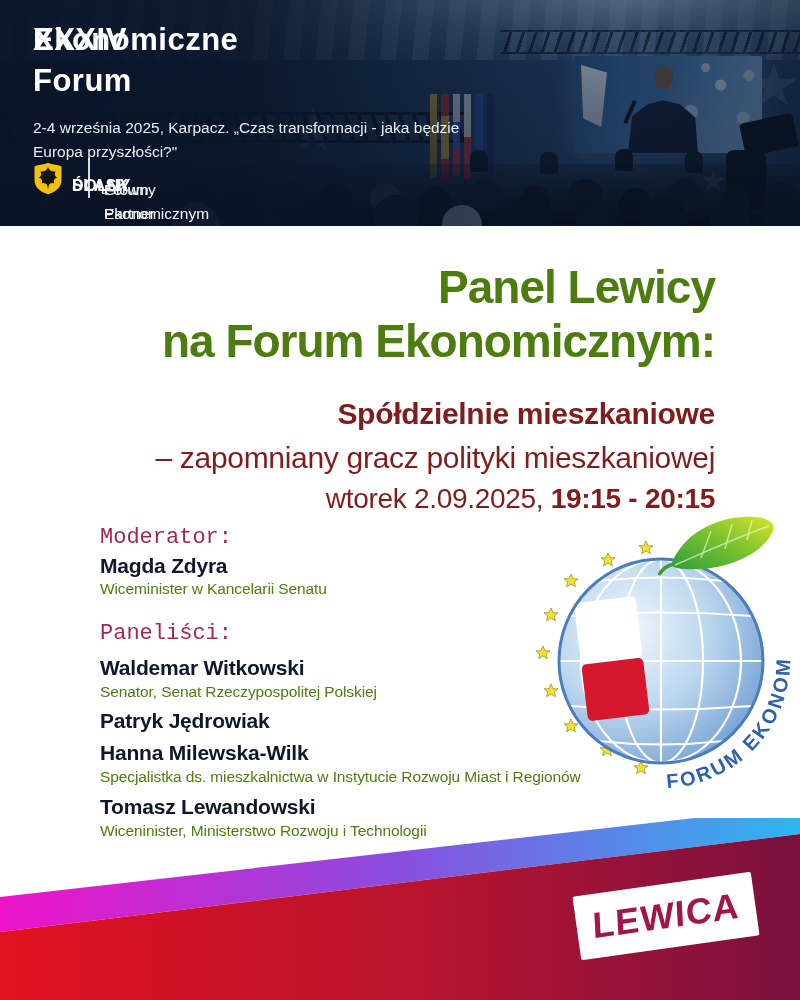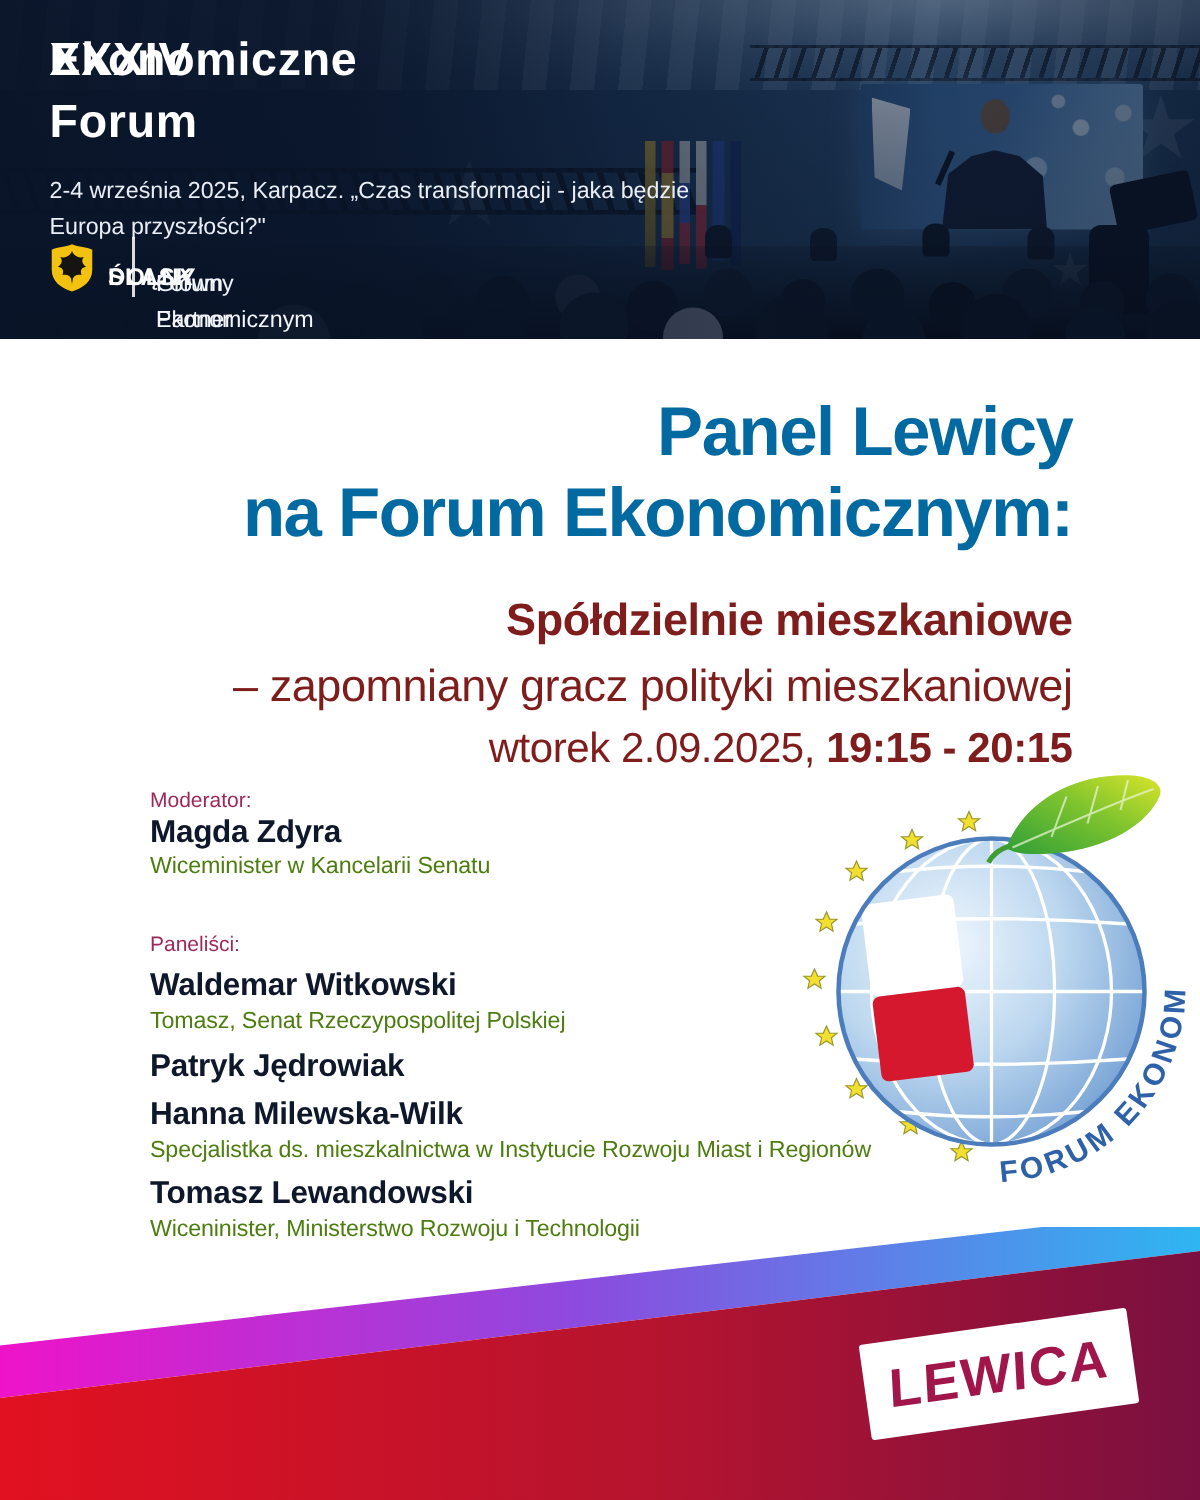--- a/index.html
+++ b/index.html
@@ -72,31 +72,31 @@
   .banner-content{position:absolute;left:33px;top:0;width:740px;height:226px;z-index:5;color:#fff;}
   .banner-title{position:absolute;left:0;top:20px;font-size:31px;font-weight:bold;line-height:1.32;letter-spacing:.5px;}
   .banner-tagline{position:absolute;left:0;top:100px;width:470px;font-size:15.5px;line-height:1.58;color:#e9eef6;}
   .partner-row{position:absolute;left:0;top:158px;display:flex;align-items:center;}
   .crest{width:30px;height:33px;margin-right:9px;position:static;}
   .region{display:flex;flex-direction:column;font-weight:bold;font-size:16px;line-height:1.02;letter-spacing:.6px;position:static;}
   .vline{width:2px;height:40px;background:rgba(255,255,255,.85);margin:0 14px 0 16px;position:static;}
   .partner-label{display:flex;flex-direction:column;font-size:15.5px;line-height:1.55;color:#f2f5fa;position:static;}
 
   
-  .headline{position:absolute;left:0;right:85px;top:260px;text-align:right;color:#0369a1;
+  .headline{position:absolute;left:0;right:85px;top:260px;text-align:right;color:#4d7c0f;
     font-weight:bold;font-size:46px;line-height:1.18;letter-spacing:-1px;}
   .subtitle{position:absolute;left:0;right:85px;top:392px;text-align:right;color:#7f1d1d;
     font-size:30px;line-height:1.45;letter-spacing:-.3px;}
   .subtitle .b{font-weight:bold;}
   .subtitle .dateline{font-size:28px;}
   .subtitle .dateline .time{font-weight:bold;}
 
   .people{color:#a02355;}
   .moderator-block{position:absolute;left:100px;top:524px;}
-  .people .label{font-size:14px;line-height:1.3;color:#9e2858;}
+  .people .label{font-size:22px;line-height:1.3;color:#9e2858;font-family:Liberation Mono, monospace;}
   .people .name{font-size:21px;font-weight:bold;line-height:1.25;color:#0f172a;letter-spacing:-.2px;}
   .people .role{font-size:15.5px;line-height:1.3;color:#4d7c0f;letter-spacing:-.1px;}
   .panelists-block{position:absolute;left:100px;top:620px;}
   .panelist{margin-top:6px;}
   .panelist .role{margin-top:1px;}
 
   .globe{position:absolute;left:533px;top:503px;width:268px;height:300px;}
 
   
   .footer-svg{position:absolute;left:0;top:818px;width:800px;height:182px;}
@@ -177,21 +177,21 @@
   <div class="people moderator-block">
     <div class="label">Moderator:</div>
     <div class="name">Magda Zdyra</div>
     <div class="role">Wiceminister w Kancelarii Senatu</div>
   </div>
 
   <div class="people panelists-block">
     <div class="label">Paneliści:</div>
     <div class="panelist">
       <div class="name">Waldemar Witkowski</div>
-      <div class="role">Tomasz, Senat Rzeczypospolitej Polskiej</div>
+      <div class="role">Senator, Senat Rzeczypospolitej Polskiej</div>
     </div>
     <div class="panelist">
       <div class="name">Patryk Jędrowiak</div>
     </div>
     <div class="panelist">
       <div class="name">Hanna Milewska-Wilk</div>
       <div class="role">Specjalistka ds. mieszkalnictwa w Instytucie Rozwoju Miast i Regionów</div>
     </div>
     <div class="panelist">
       <div class="name">Tomasz Lewandowski</div>

